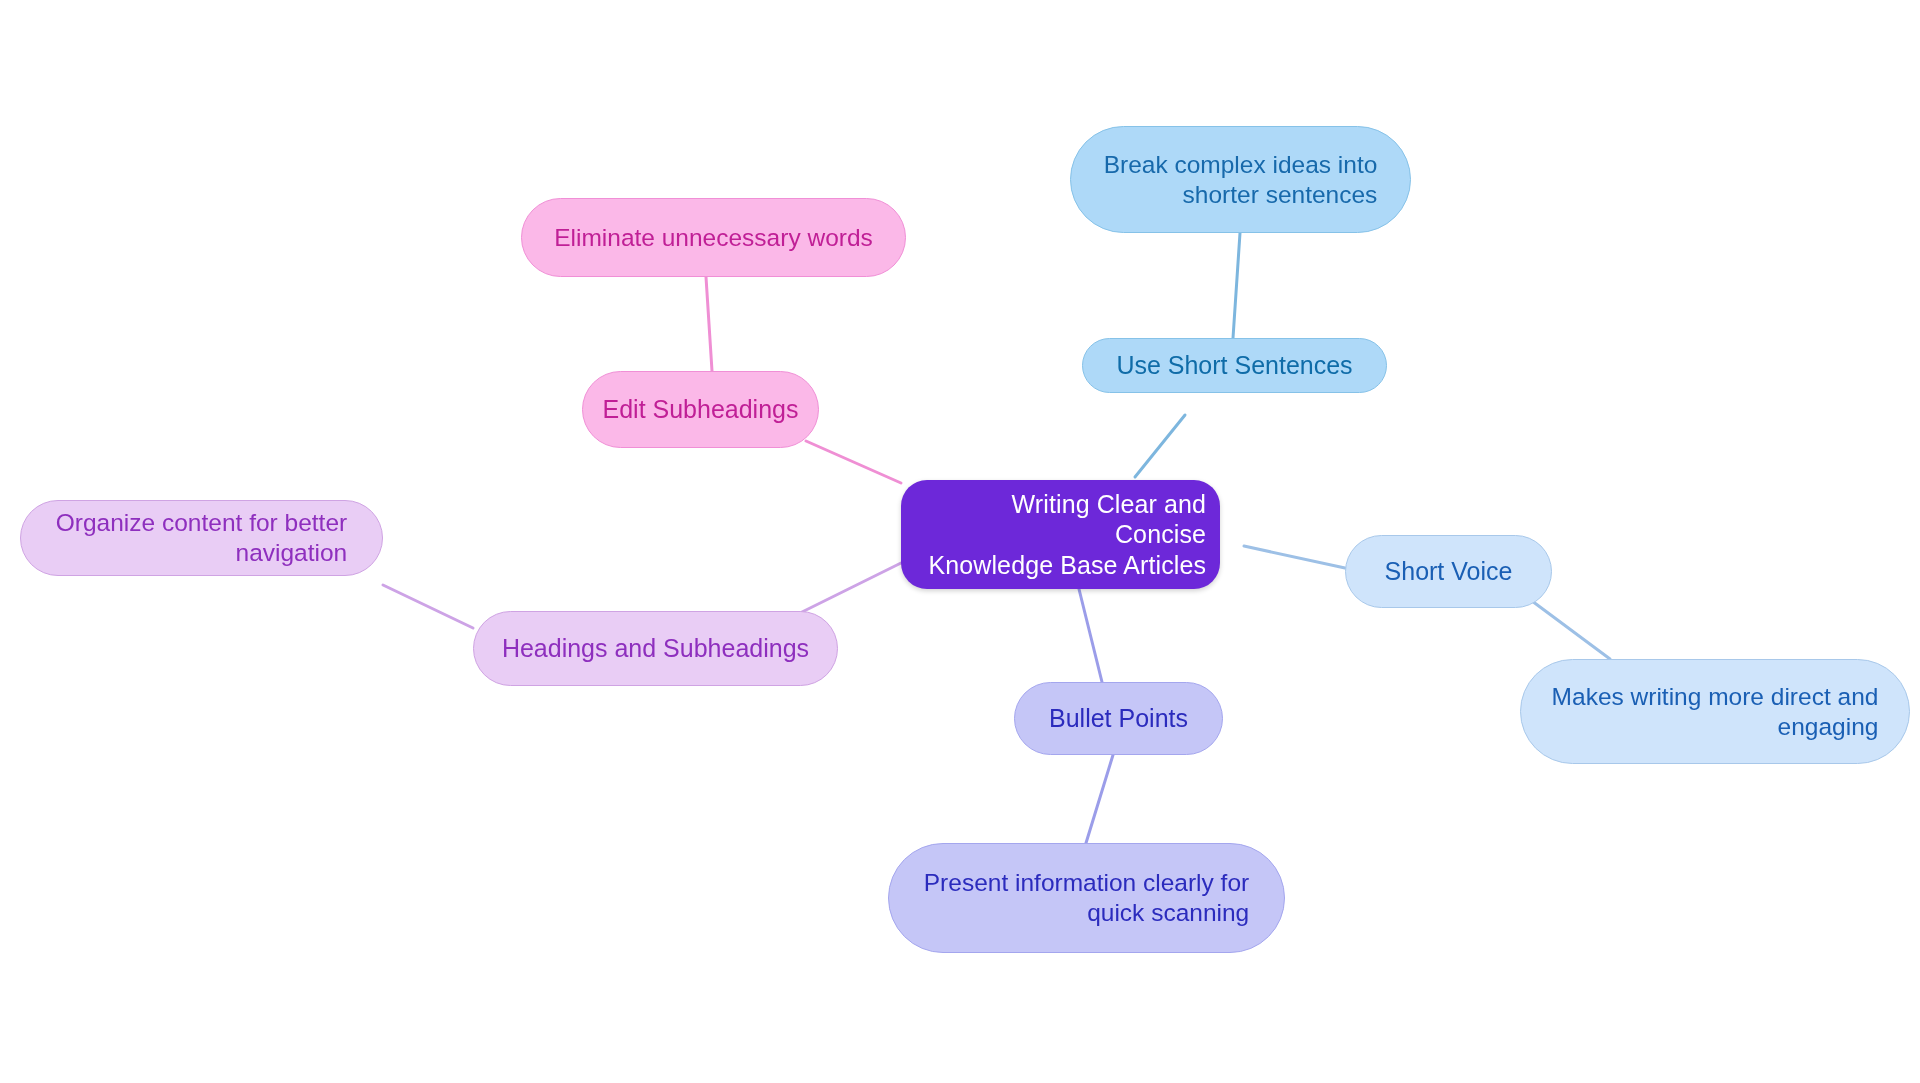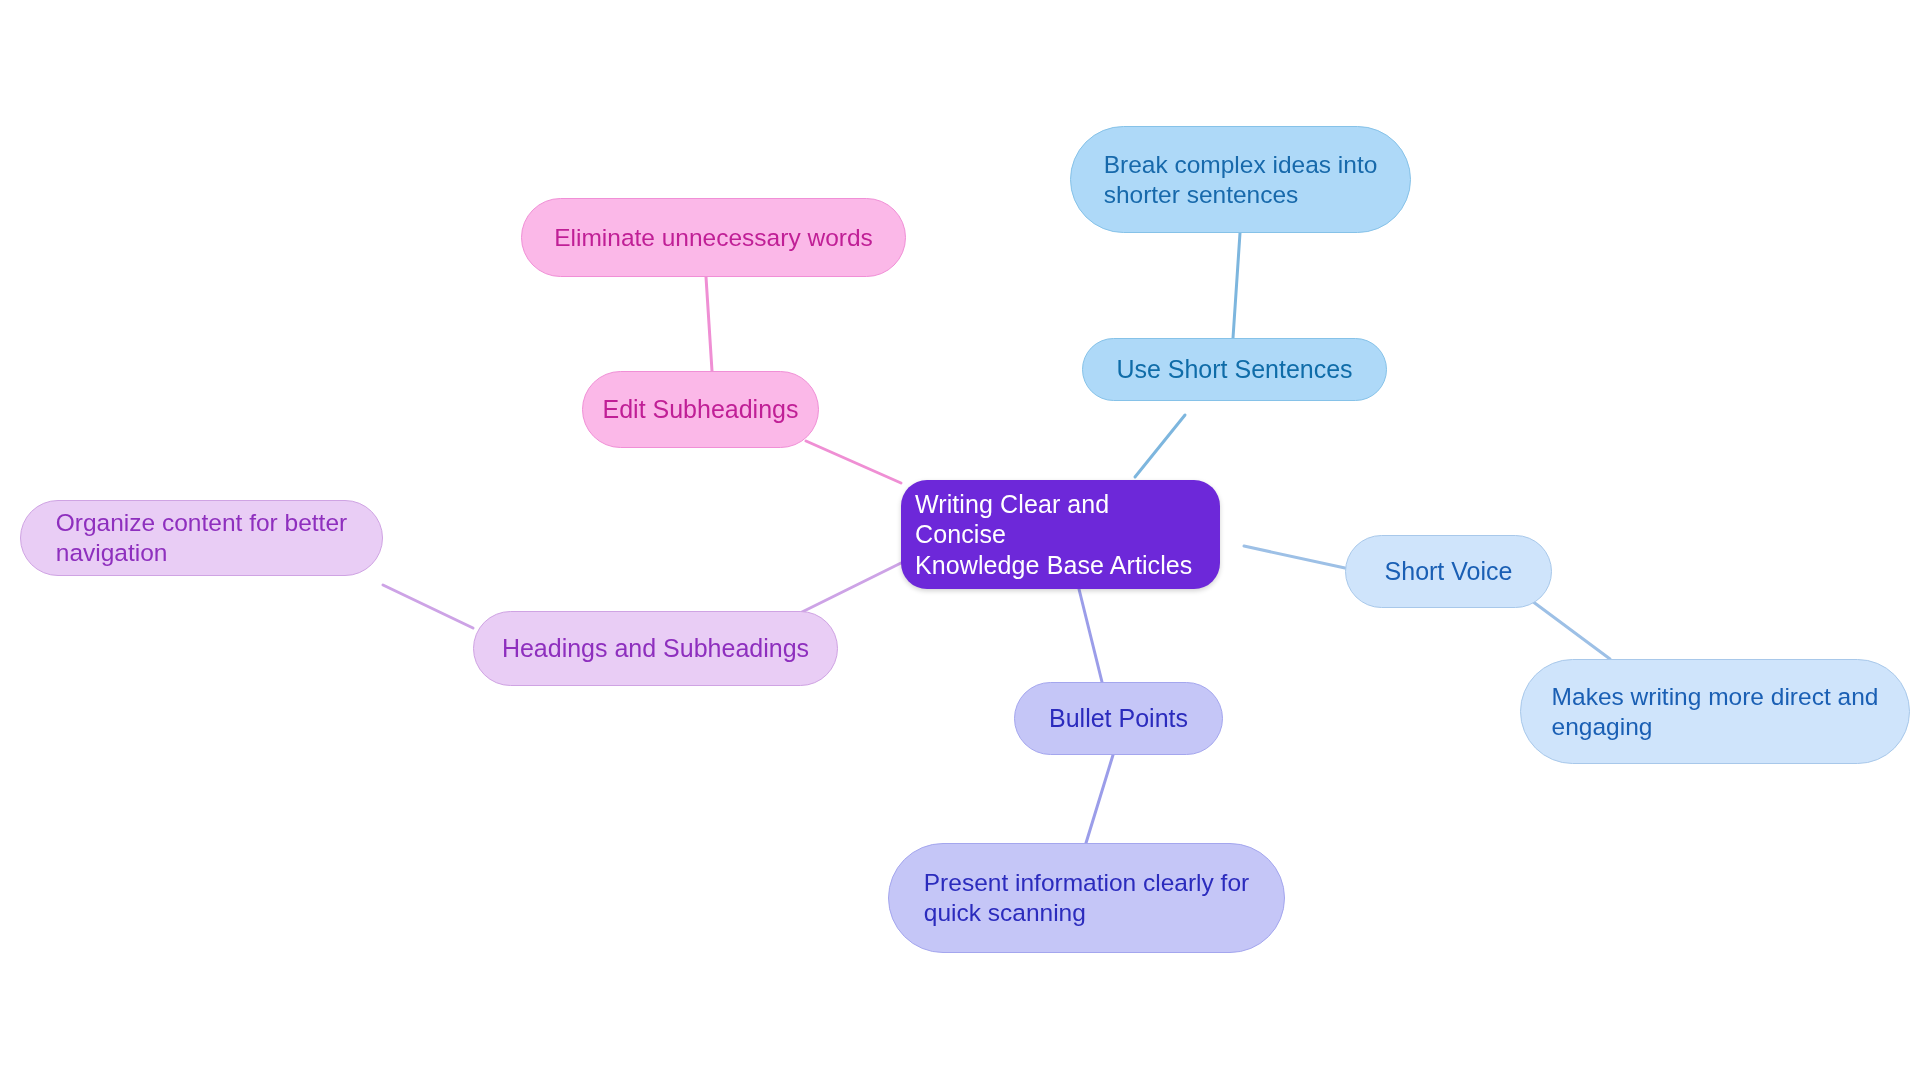--- a/index.html
+++ b/index.html
@@ -28,21 +28,21 @@
     width: 1920px;
     height: 1083px;
     pointer-events: none;
   }
   .node {
     position: absolute;
     box-sizing: border-box;
     display: flex;
     align-items: center;
     justify-content: center;
-    text-align: left;
+    text-align: right;
     border-radius: 999px;
     line-height: 1.22;
     white-space: pre-line;
     padding: 0 14px;
   }
   .node-root {
     background: #12171d;
     color: #ffffff;
     border: none;
     border-radius: 26px;
@@ -69,21 +69,21 @@
       <line x1="1076" y1="577" x2="1102" y2="682" stroke="#9b9de9" stroke-width="3" stroke-linecap="round"></line>
       <line x1="1113" y1="755" x2="1086" y2="843" stroke="#9b9de9" stroke-width="3" stroke-linecap="round"></line>
       <line x1="901" y1="563" x2="800" y2="613" stroke="#cda3e6" stroke-width="3" stroke-linecap="round"></line>
       <line x1="473" y1="628" x2="383" y2="585" stroke="#cda3e6" stroke-width="3" stroke-linecap="round"></line>
       <line x1="901" y1="483" x2="806" y2="441" stroke="#ef8fd4" stroke-width="3" stroke-linecap="round"></line>
       <line x1="712" y1="371" x2="706" y2="277" stroke="#ef8fd4" stroke-width="3" stroke-linecap="round"></line>
     </svg>
   <div id="node-layer">
       <div class="node node-root" style="left: 901px; top: 480px; width: 319px; height: 109px; background: #6d28d9; color: rgb(255, 255, 255);"><span>Writing Clear and Concise
 Knowledge Base Articles</span></div>
-      <div class="node node-branch" style="left: 1082px; top: 338px; width: 305px; height: 63px; background: rgb(174, 217, 248); color: rgb(15, 108, 168); border-color: rgb(134, 194, 232);"><span>Use Short Sentences</span></div>
+      <div class="node node-branch" style="left: 1082px; top: 338px; width: 305px; height: 55px; background: rgb(174, 217, 248); color: rgb(15, 108, 168); border-color: rgb(134, 194, 232);"><span>Use Short Sentences</span></div>
       <div class="node node-leaf" style="left: 1070px; top: 126px; width: 341px; height: 107px; background: rgb(174, 217, 248); color: rgb(23, 105, 171); border-color: rgb(134, 194, 232);"><span>Break complex ideas into
 shorter sentences</span></div>
       <div class="node node-branch" style="left: 1345px; top: 535px; width: 207px; height: 73px; background: rgb(207, 228, 251); color: rgb(26, 95, 180); border-color: rgb(168, 200, 234);"><span>Short Voice</span></div>
       <div class="node node-leaf" style="left: 1520px; top: 659px; width: 390px; height: 105px; background: rgb(207, 228, 251); color: rgb(26, 95, 180); border-color: rgb(168, 200, 234);"><span>Makes writing more direct and
 engaging</span></div>
       <div class="node node-branch" style="left: 1014px; top: 682px; width: 209px; height: 73px; background: rgb(197, 198, 247); color: rgb(43, 43, 189); border-color: rgb(164, 166, 238);"><span>Bullet Points</span></div>
       <div class="node node-leaf" style="left: 888px; top: 843px; width: 397px; height: 110px; background: rgb(197, 198, 247); color: rgb(43, 43, 189); border-color: rgb(164, 166, 238);"><span>Present information clearly for
 quick scanning</span></div>
       <div class="node node-branch" style="left: 473px; top: 611px; width: 365px; height: 75px; background: rgb(233, 205, 245); color: rgb(142, 47, 190); border-color: rgb(207, 163, 227);"><span>Headings and Subheadings</span></div>
       <div class="node node-leaf" style="left: 20px; top: 500px; width: 363px; height: 76px; background: rgb(233, 205, 245); color: rgb(142, 47, 190); border-color: rgb(207, 163, 227);"><span>Organize content for better

